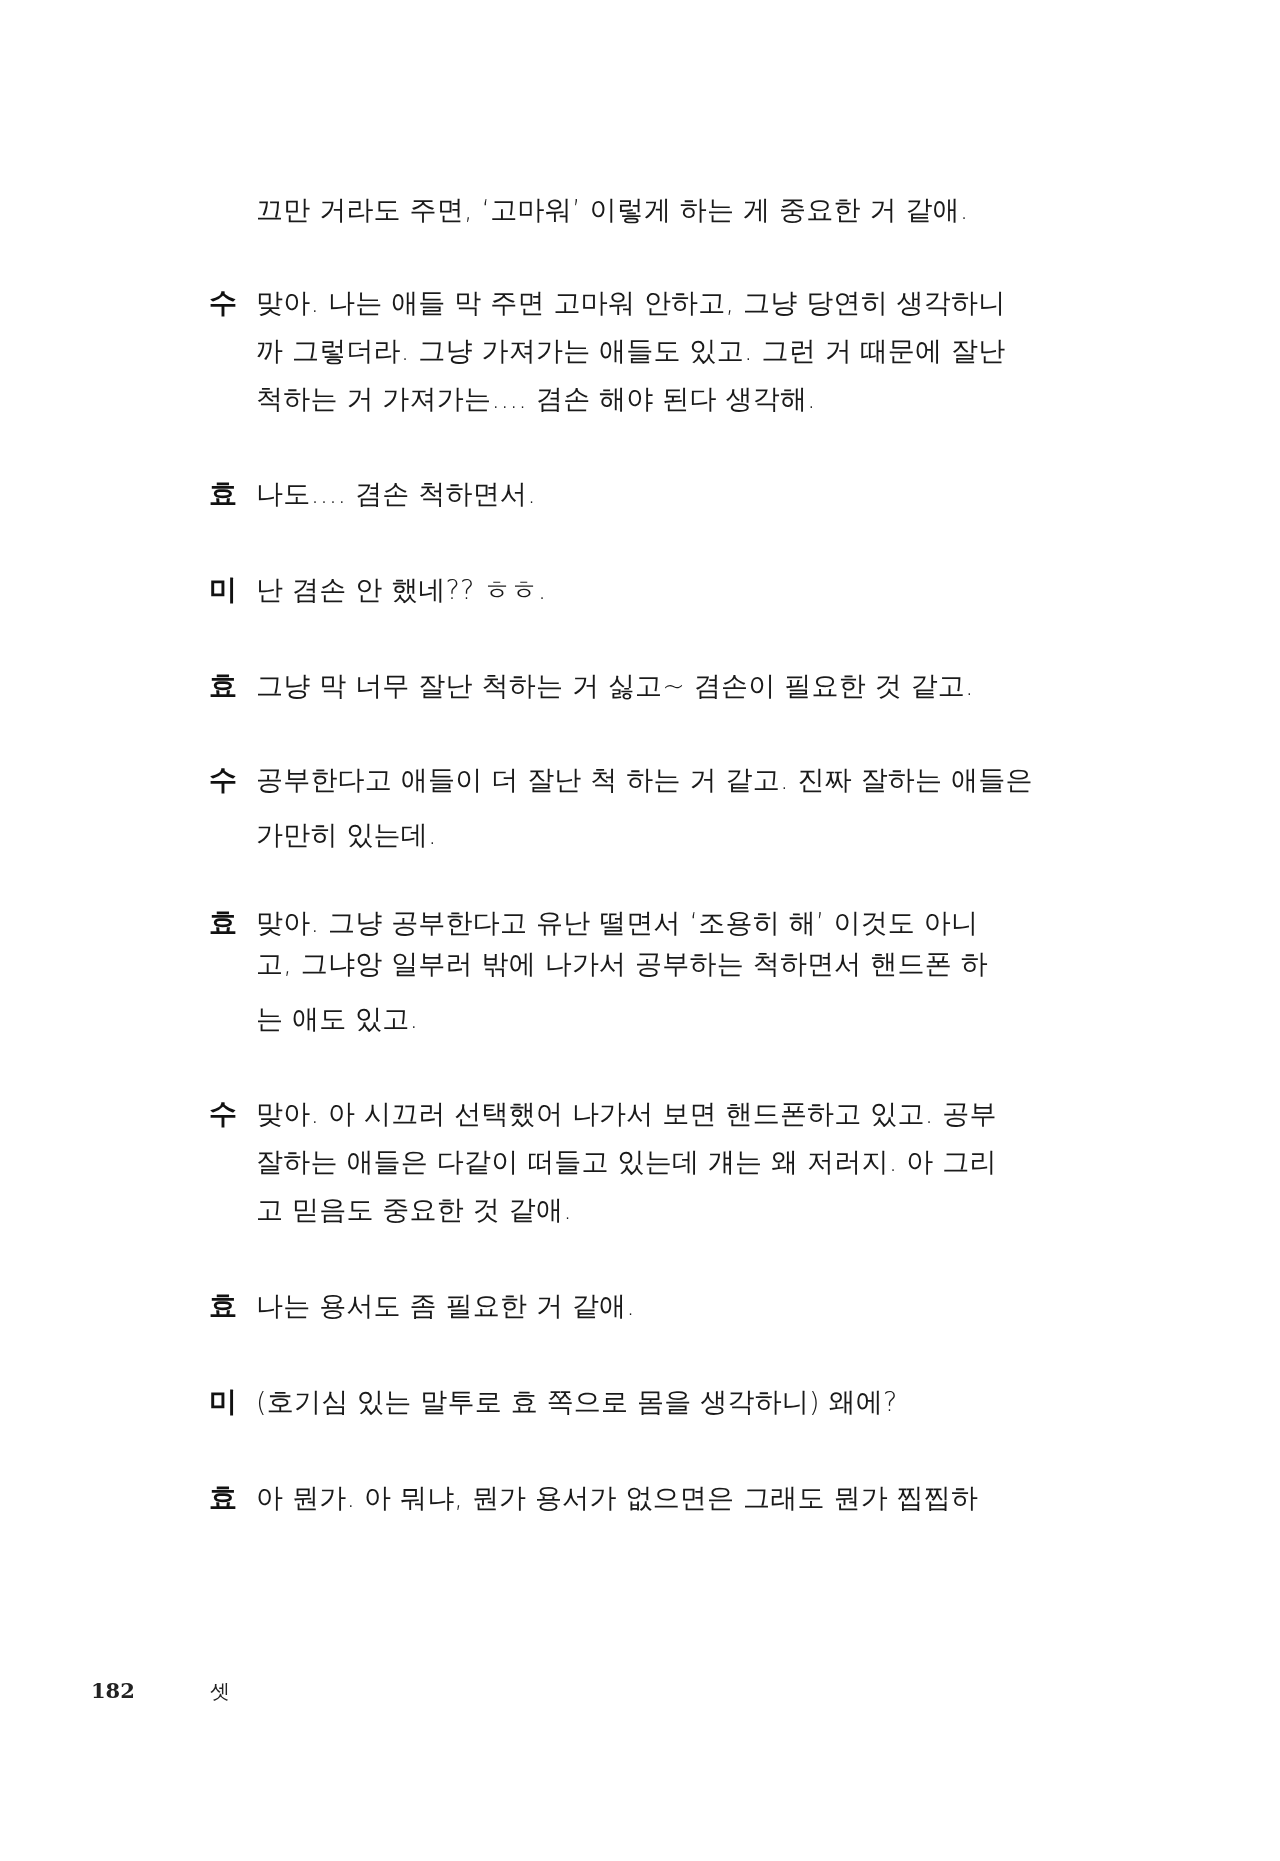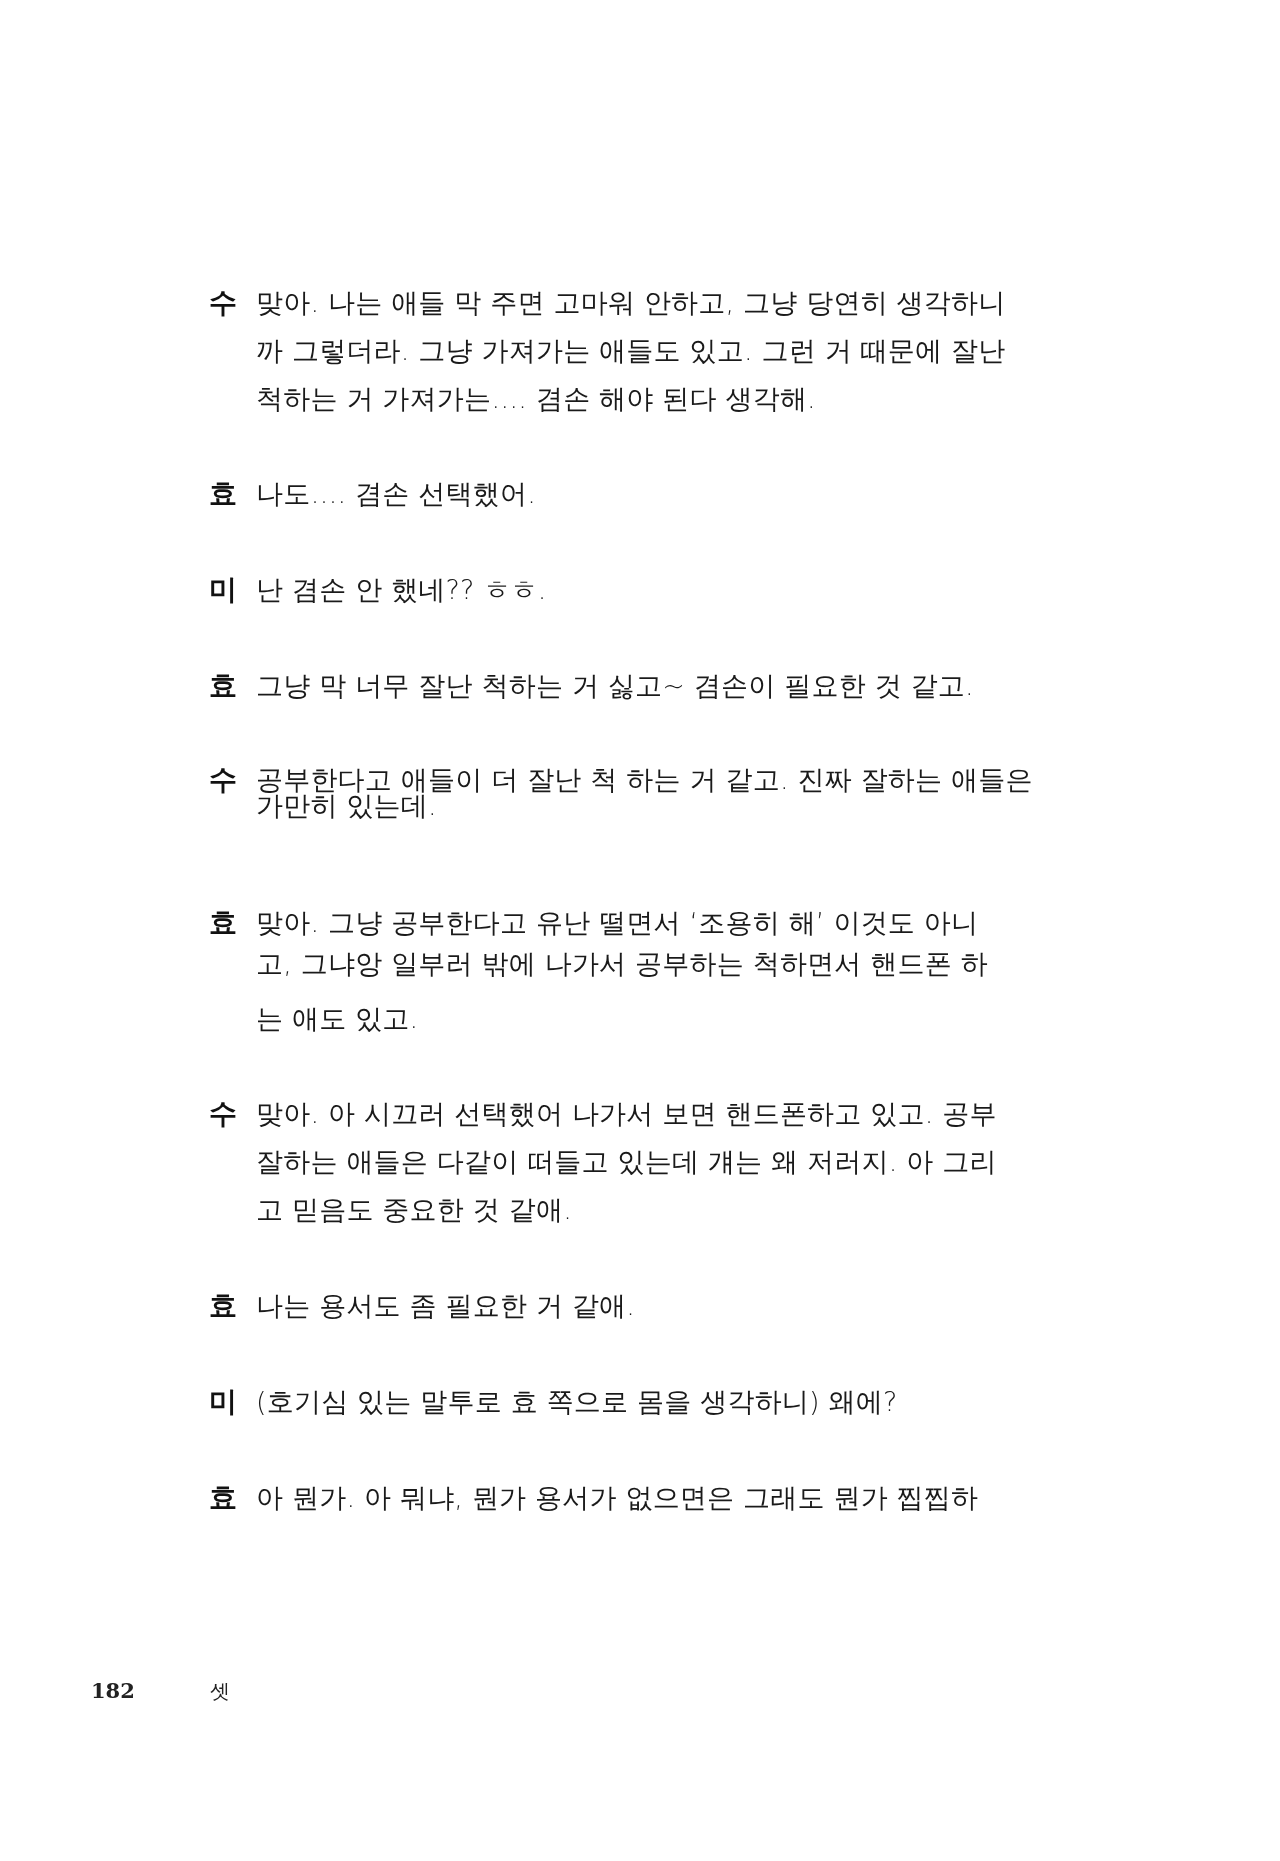--- a/index.html
+++ b/index.html
@@ -53,47 +53,48 @@
       top: 1678px;
       font-size: 20px;
       color: #222;
     }
   </style>
 </head>
 <body>
 
 <div class="page">
 
+  <div class="line" style="top:193px">끄만 거라도 주면, ‘고마워’ 이렇게 하는 게 중요한 거 같애.</div>
 
   <div>
     <div class="speaker" style="top:286px">수</div>
     <div class="line" style="top:286px">맞아. 나는 애들 막 주면 고마워 안하고, 그냥 당연히 생각하니</div>
     <div class="line" style="top:334px">까 그렇더라. 그냥 가져가는 애들도 있고. 그런 거 때문에 잘난</div>
     <div class="line" style="top:382px">척하는 거 가져가는…. 겸손 해야 된다 생각해.</div>
   </div>
 
   <div>
     <div class="speaker" style="top:477px">효</div>
-    <div class="line" style="top:477px">나도…. 겸손 선택했어.</div>
+    <div class="line" style="top:477px">나도…. 겸손 척하면서.</div>
   </div>
 
   <div>
     <div class="speaker" style="top:573px">미</div>
     <div class="line" style="top:573px">난 겸손 안 했네?? ㅎㅎ.</div>
   </div>
 
   <div>
     <div class="speaker" style="top:669px">효</div>
     <div class="line" style="top:669px">그냥 막 너무 잘난 척하는 거 싫고~ 겸손이 필요한 것 같고.</div>
   </div>
 
   <div>
     <div class="speaker" style="top:763px">수</div>
     <div class="line" style="top:763px">공부한다고 애들이 더 잘난 척 하는 거 같고. 진짜 잘하는 애들은</div>
-    <div class="line" style="top:789px">가만히 있는데.</div>
+    <div class="line" style="top:818px">가만히 있는데.</div>
   </div>
 
   <div>
     <div class="speaker" style="top:906px">효</div>
     <div class="line" style="top:906px">맞아. 그냥 공부한다고 유난 떨면서 ‘조용히 해’ 이것도 아니</div>
     <div class="line" style="top:947px">고, 그냐앙 일부러 밖에 나가서 공부하는 척하면서 핸드폰 하</div>
     <div class="line" style="top:1002px">는 애도 있고.</div>
   </div>
 
   <div>

